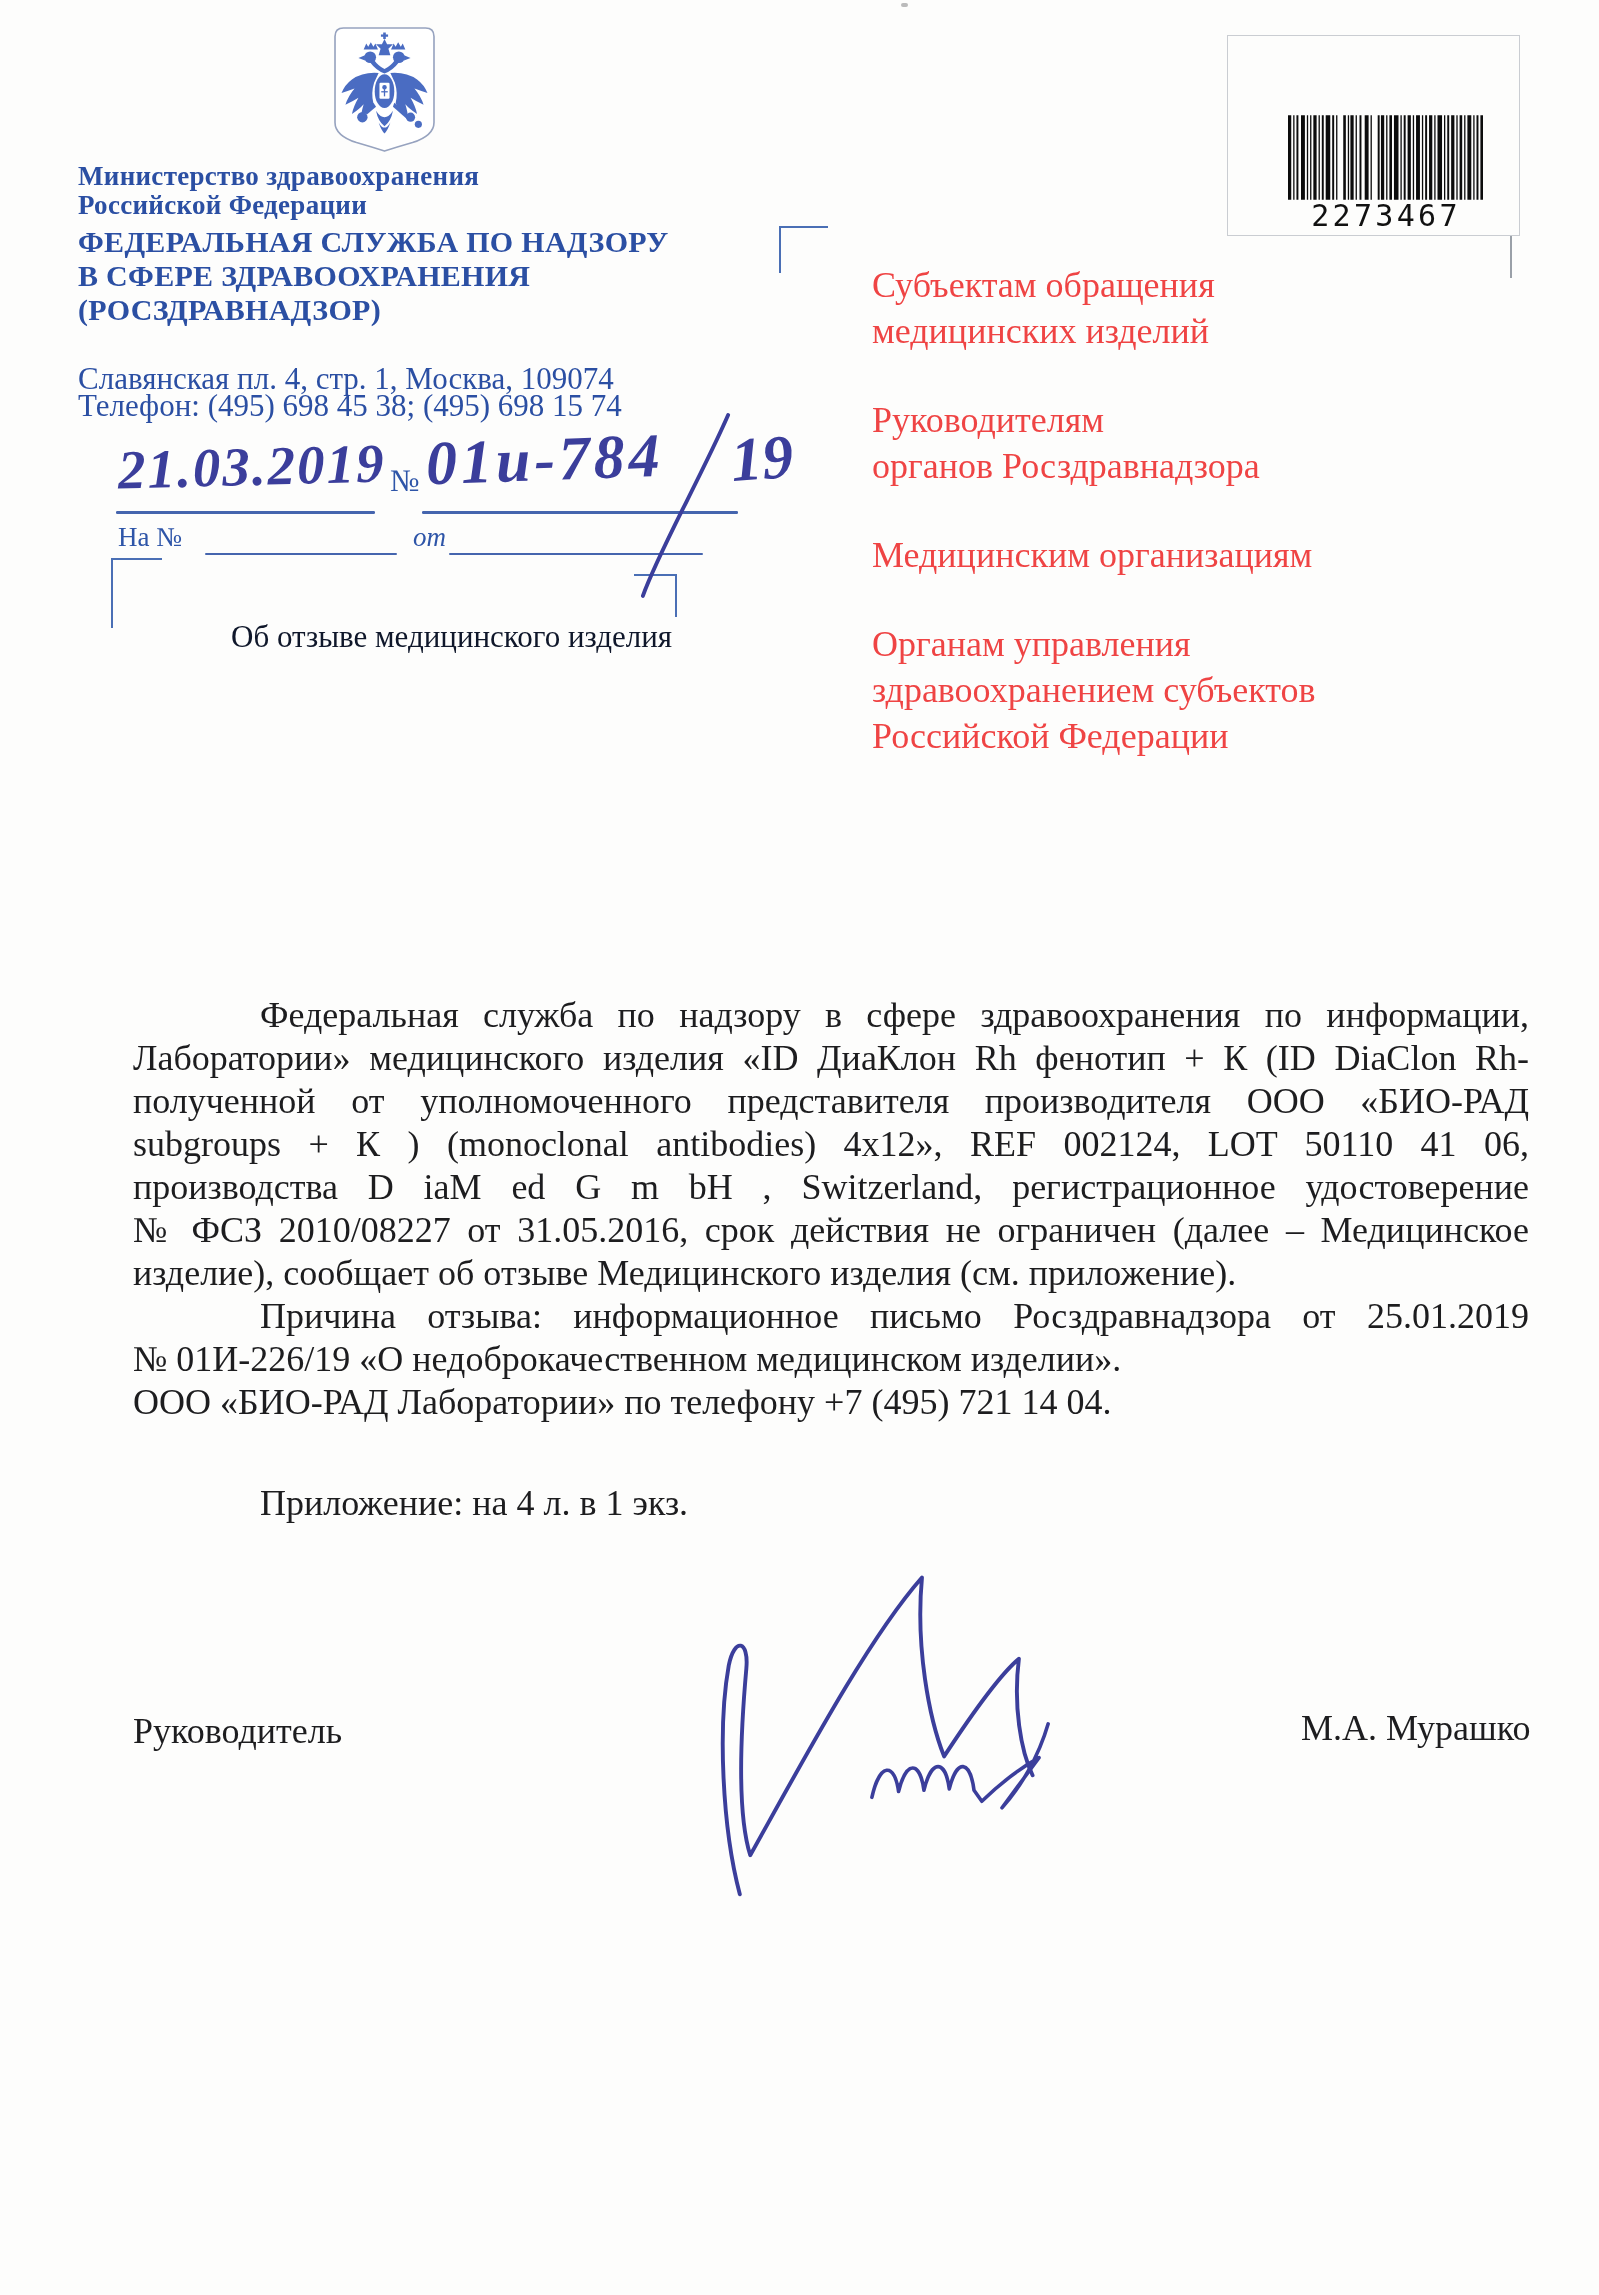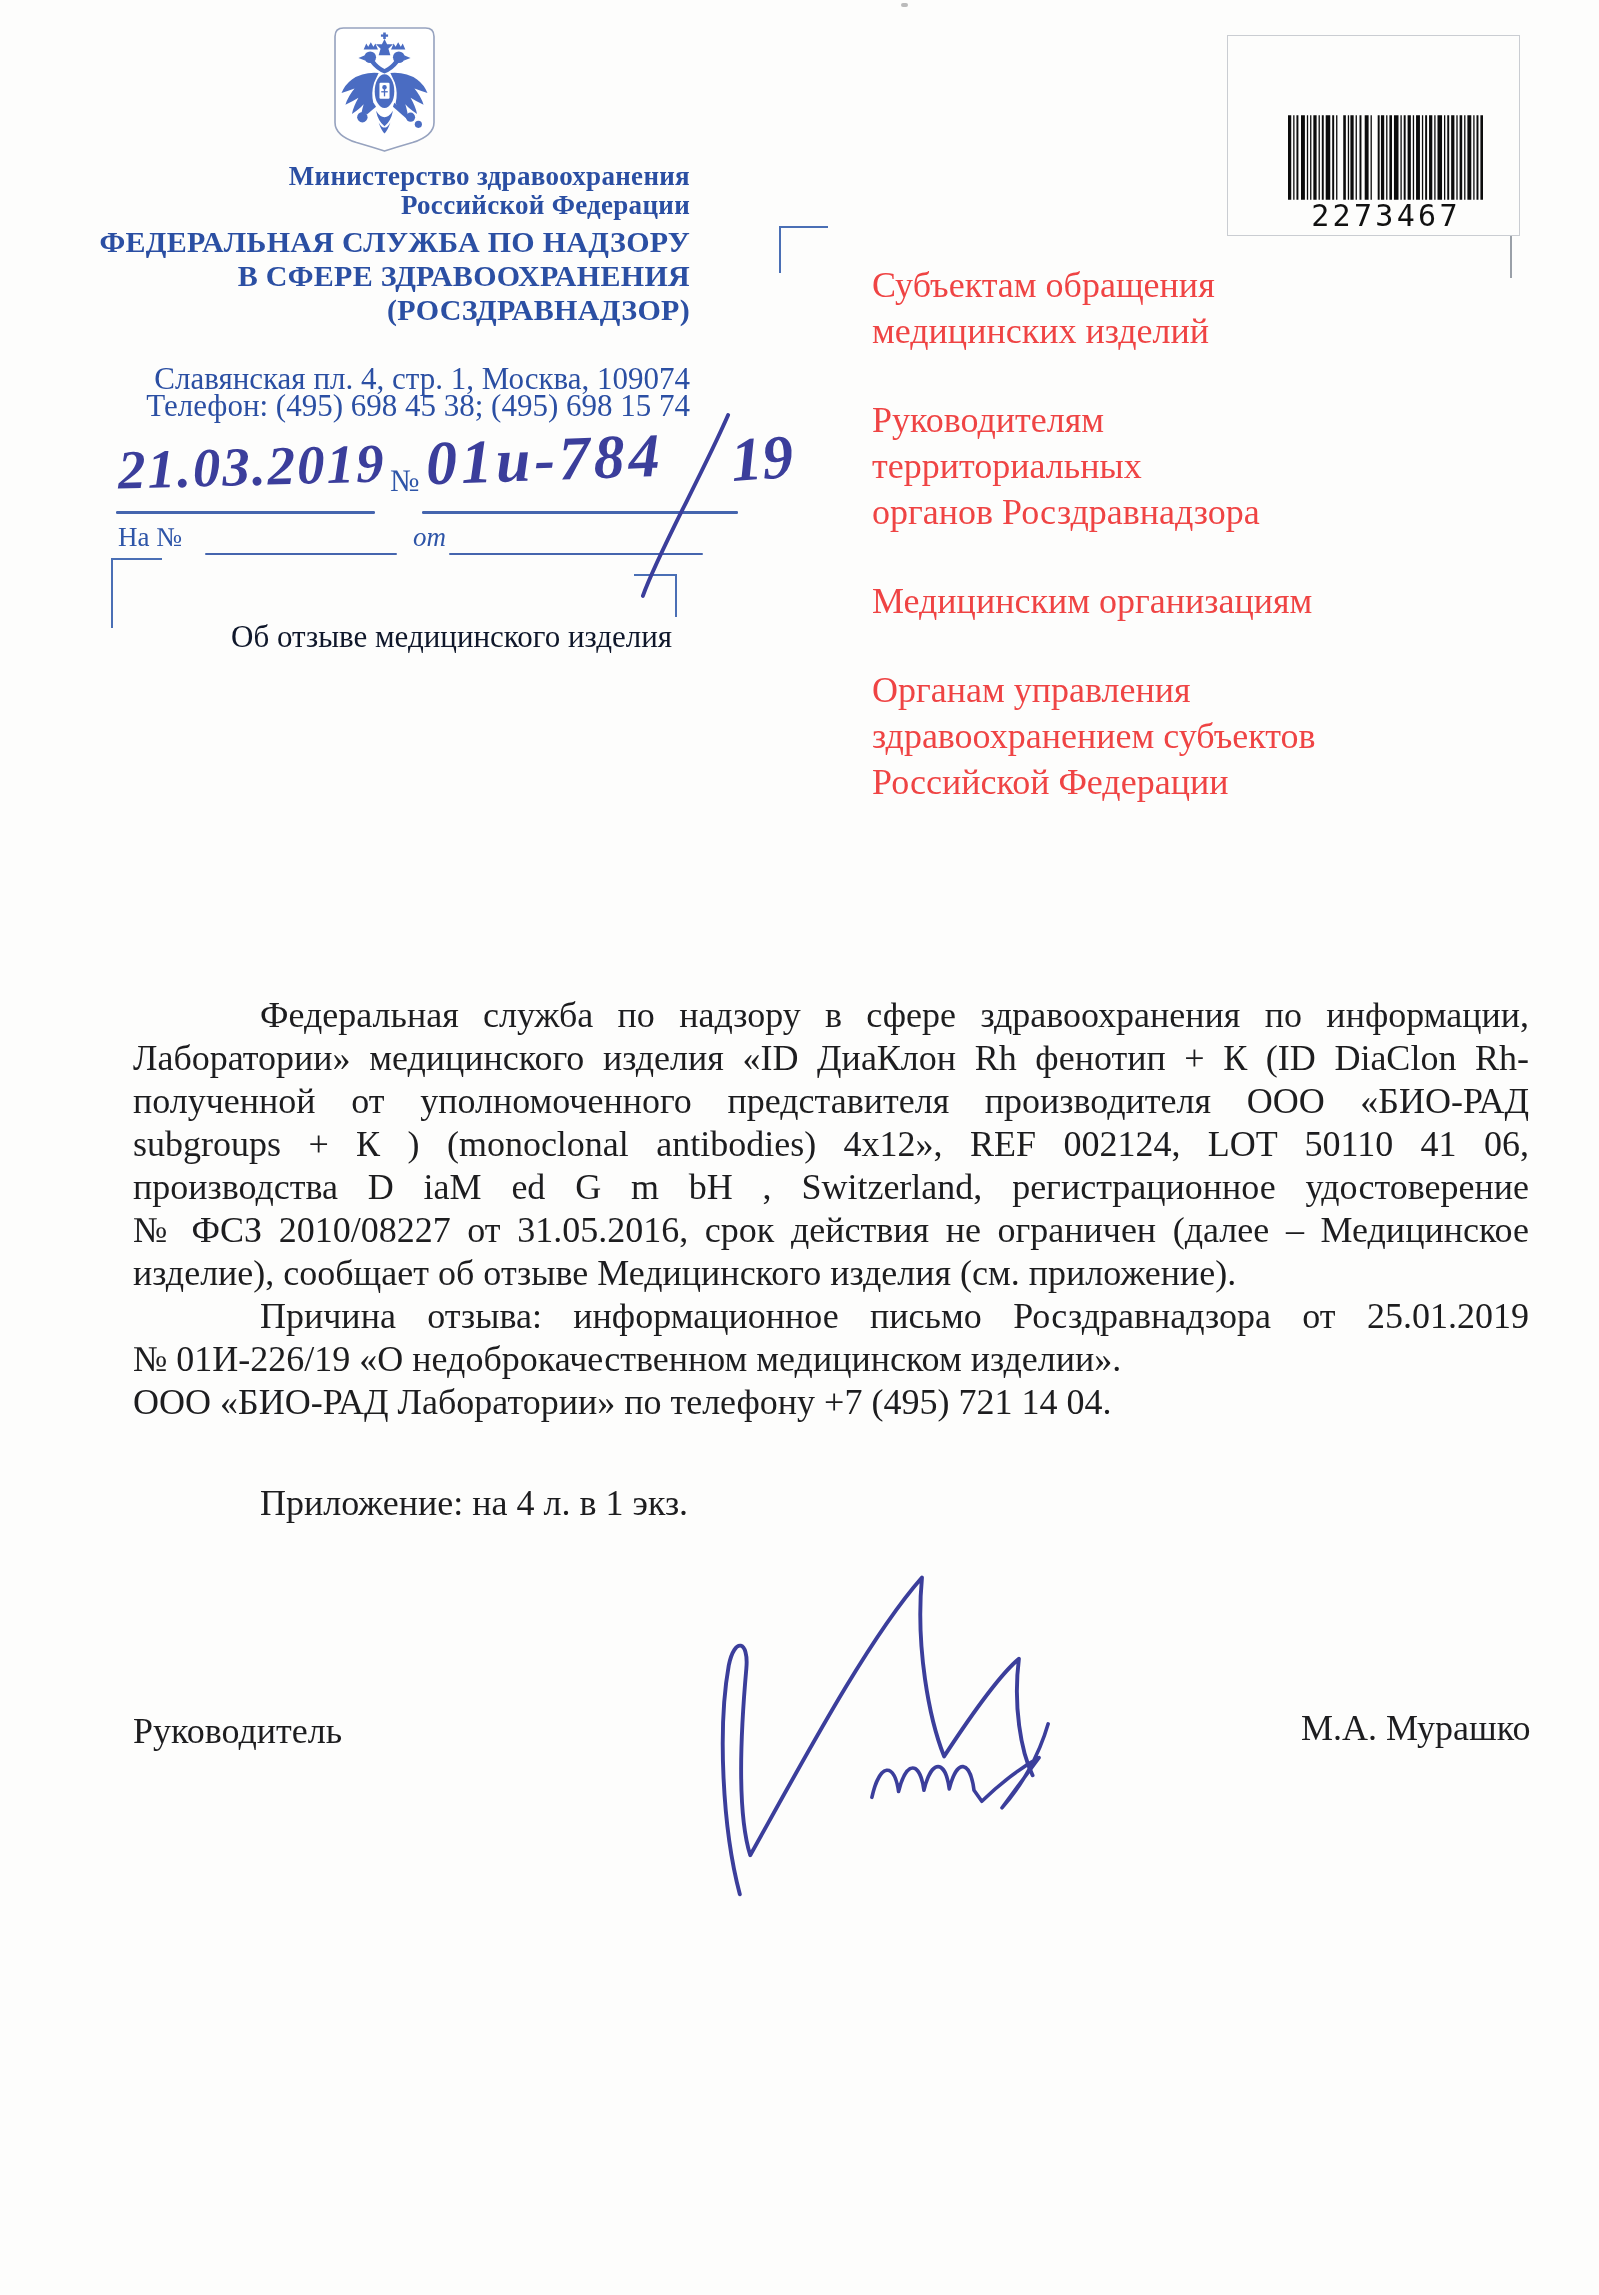--- a/index.html
+++ b/index.html
@@ -2,21 +2,21 @@
 <html style="font-size:10.4px"><head>
 <meta charset="utf-8">
 <style>
   html,body{margin:0;padding:0;}
   body{width:1600px;height:2295px;position:relative;background:#fdfdfc;
        font-family:"Liberation Serif","DejaVu Serif",serif;}
   .abs{position:absolute;}
   .page{position:absolute;left:0;top:0;width:1600px;height:2295px;overflow:hidden;}
 
   
-  .lh-col{position:absolute;left:78px;top:26px;width:612px;text-align:right;color:#2b4fa3;}
+  .lh-col{position:absolute;left:78px;top:26px;width:612px;text-align:left;color:#2b4fa3;}
   .emblem{display:block;margin:0 auto;}
   .ministry{margin-top:9px;font-weight:bold;font-size:27px;line-height:29px;letter-spacing:0.3px;}
   .service{margin-top:5.2px;font-weight:bold;font-size:30px;line-height:34px;letter-spacing:0.3px;}
   .addr{margin-top:38px;font-size:31px;line-height:27px;}
 
   
   .blue-label{position:absolute;color:#2e55a8;font-size:27px;}
   .num-sign{position:absolute;color:#2e55a8;font-size:31px;}
   .rule{position:absolute;background:#4565ae;height:2.6px;border-radius:1.3px;}
   .hw{position:absolute;color:#3b3e9b;font-style:italic;font-weight:bold;white-space:nowrap;}
@@ -186,21 +186,20 @@
   <div class="mark" style="left:779px;top:226px;width:2.3px;height:47px;"></div>
   <div class="mark" style="left:1510px;top:236px;width:2px;height:42px;background:#9aa0a8;"></div>
 
   <div class="addressees">
     <div class="addr-block">
       <div>Субъектам обращения</div>
       <div>медицинских изделий</div>
     </div>
     <div class="addr-block">
       <div>Руководителям</div>
-      <div>территориальных</div>
       <div>органов Росздравнадзора</div>
     </div>
     <div class="addr-block">
       <div>Медицинским организациям</div>
     </div>
     <div class="addr-block last">
       <div>Органам управления</div>
       <div>здравоохранением субъектов</div>
       <div>Российской Федерации</div>
     </div>

